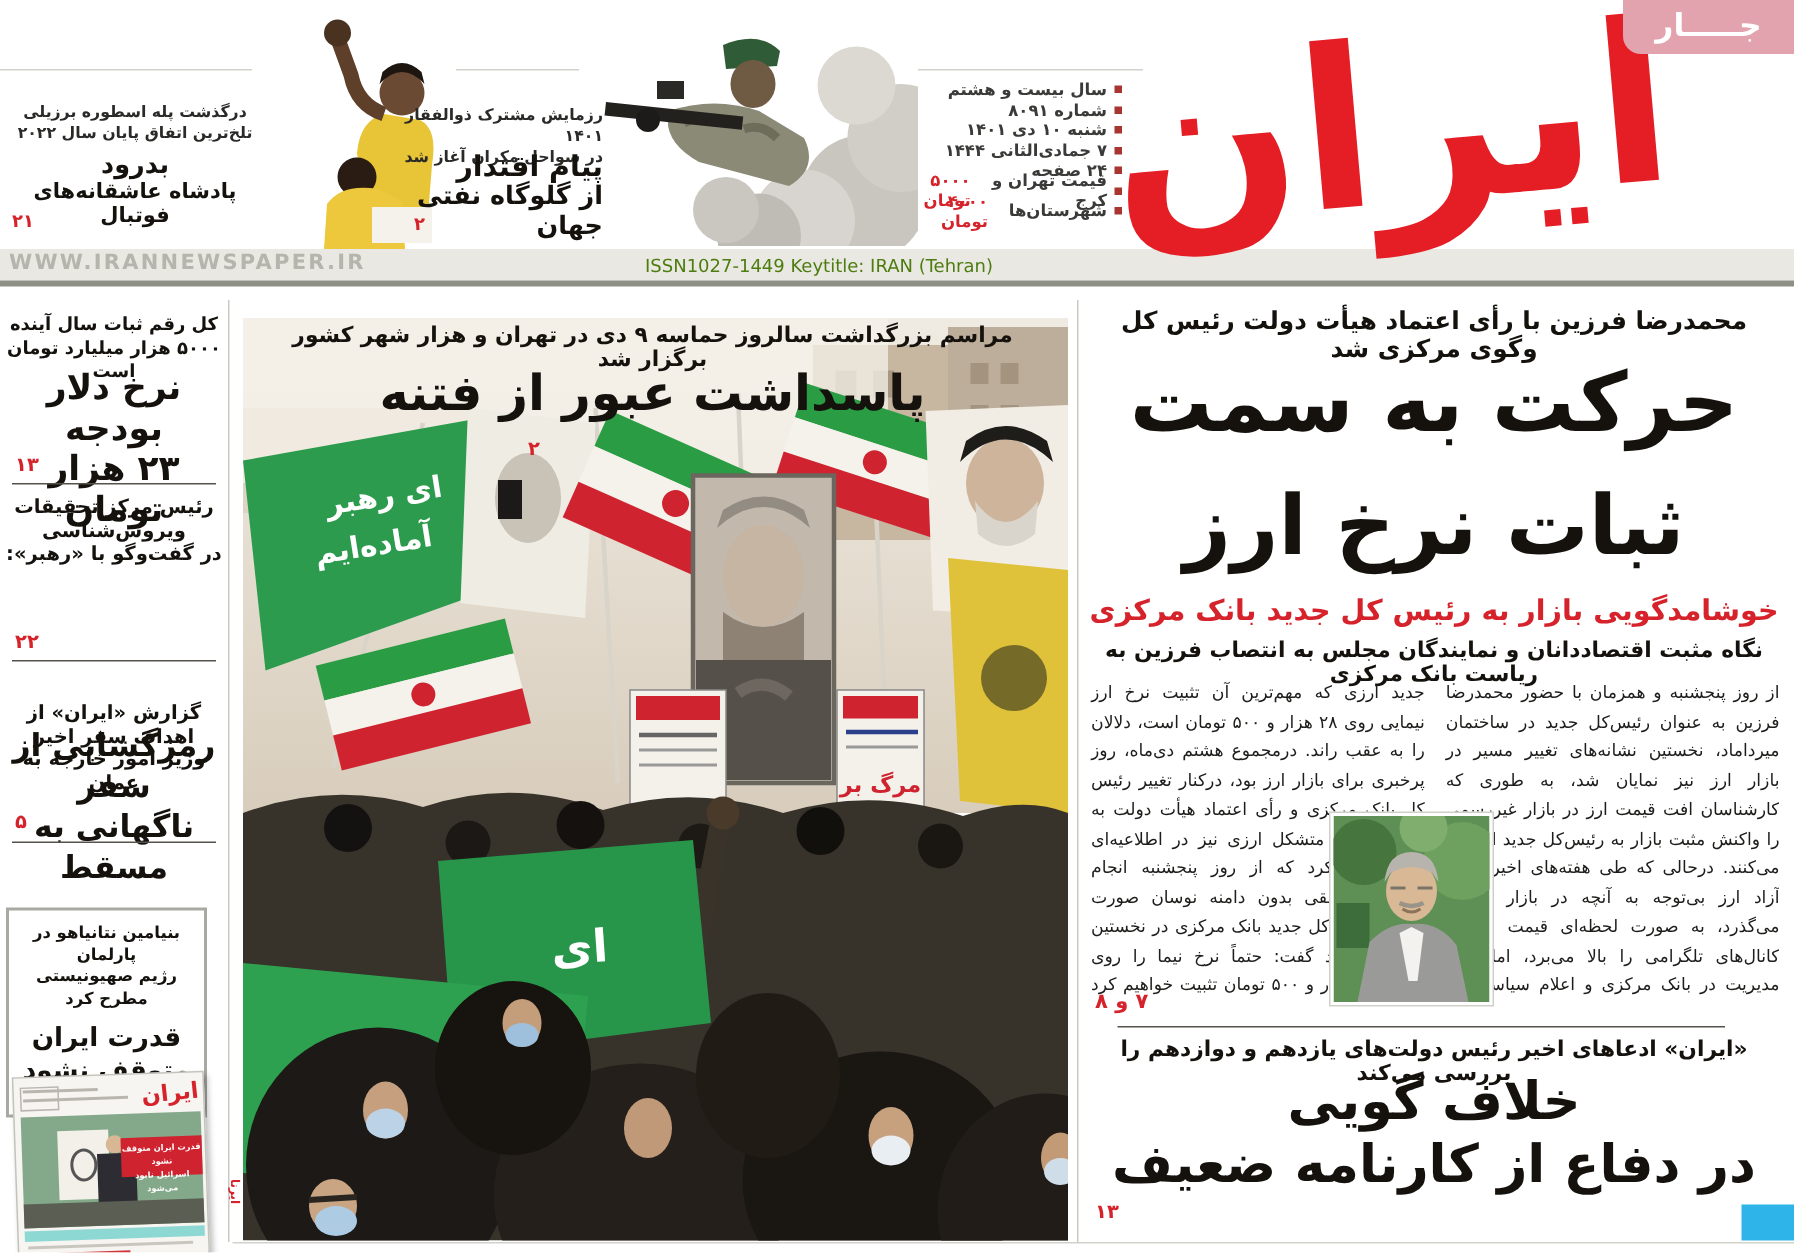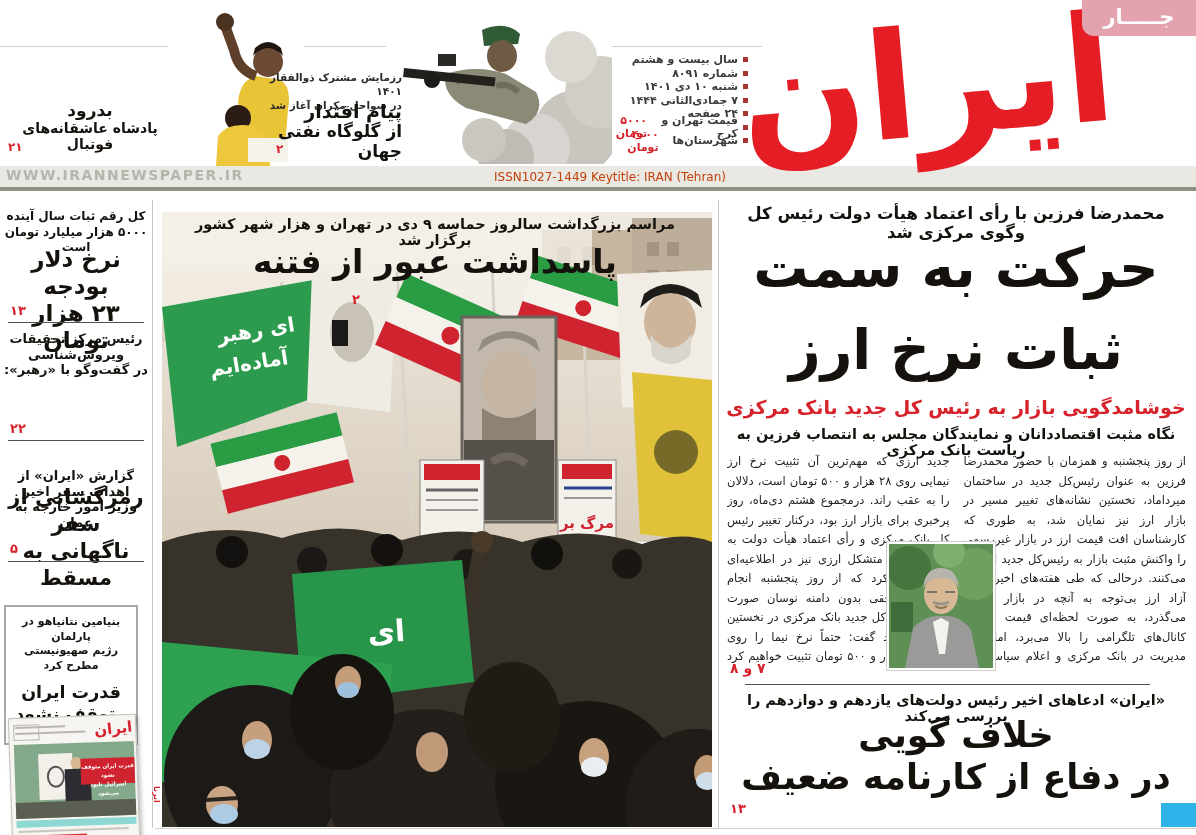--- a/index.html
+++ b/index.html
@@ -17,21 +17,21 @@
   .ltr { direction:ltr; }
 
   
   #corner-tag { left:1082px; top:0; width:114px; height:36px; background:#e2a2ae; color:#fff;
      font-size:21px; font-weight:bold; text-align:center; line-height:34px; border-radius:0 0 0 12px; z-index:6; }
   #logo { left:770px; top:-12px; width:345px; height:200px; color:#e51d25; font-size:148px; font-weight:bold;
      text-align:center; line-height:190px; transform:rotate(-5deg); z-index:5; }
   #issn-band { left:0; top:166px; width:1196px; height:21px; background:#e9e8e2; z-index:1; }
   #band-rule { left:0; top:187px; width:1196px; height:4px; background:#8e8f85; z-index:1; }
   #website { left:6px; top:167px; font-size:14px; letter-spacing:1.5px; color:#b5b5ad; font-weight:bold; z-index:2; }
-  #issn-text { left:430px; top:170px; width:360px; font-size:12px; color:#c2410c; text-align:center; z-index:2; }
+  #issn-text { left:430px; top:170px; width:360px; font-size:12px; color:#4d7c0f; text-align:left; z-index:2; }
   .info-row { display:flex; align-items:center; gap:5px; height:13.5px; font-size:11px; font-weight:bold; color:#3a3a38; }
   .info-bullet { width:5px; height:5px; background:#a8352f; flex:0 0 auto; }
 
   
   .teaser-kicker { font-size:10.5px; line-height:14px; font-weight:bold; color:#2a2a28; }
   
   #lead-kicker { left:725px; top:204px; width:462px; font-size:16.5px; }
   #lead-headline1 { left:725px; top:228px; width:462px; font-size:55px; line-height:80px; }
   #lead-headline2 { left:725px; top:310px; width:462px; font-size:55px; line-height:80px; }
   #lead-subhead { left:725px; top:396px; width:462px; font-size:19px; font-weight:bold; color:#d6222a; }
@@ -110,20 +110,24 @@
     <path d="M78 150 L70 92 Q72 70 88 66 L112 70 Q124 76 120 100 L116 150 Z" fill="#e8c437"></path>
     <path d="M88 66 Q70 60 66 40 L58 18" stroke="#5d3f2a" stroke-width="10" fill="none"></path>
     <circle cx="57" cy="12" r="9" fill="#4a3220"></circle>
     <circle cx="100" cy="52" r="15" fill="#6b4a33"></circle>
     <path d="M85 46 Q100 30 115 46 L113 38 Q100 26 87 38 Z" fill="#1d1510"></path>
 
     <circle cx="70" cy="108" r="13" fill="#2a1c12"></circle>
     <path d="M48 156 L50 126 Q60 112 84 116 L100 124 L102 156 Z" fill="#edc83c"></path>
     <rect x="80" y="128" width="40" height="24" fill="#f4f2ea"></rect>
   </svg>
+  <div class="abs teaser-kicker c" style="left:8px; top:68px; width:164px;">
+    <div>درگذشت پله اسطوره برزیلی</div>
+    <div>تلخ‌ترین اتفاق پایان سال ۲۰۲۲</div>
+  </div>
   <div class="abs hl c" style="left:5px; top:100px; width:170px; font-size:17px;">بدرود</div>
   <div class="abs hl c" style="left:2px; top:120px; width:176px; font-size:14px;">پادشاه عاشقانه‌های فوتبال</div>
   <div class="abs pagenum" style="left:8px; top:140px; font-size:12px; letter-spacing:3px;">۲۱</div>
 
   <svg class="abs" style="left:386px; top:12px;" width="226" height="152" viewBox="0 0 226 152">
     <rect x="0" y="0" width="226" height="152" fill="#ffffff"></rect>
     <g>
       <circle cx="190" cy="120" r="42" fill="#c9c6c0"></circle>
       <circle cx="150" cy="135" r="34" fill="#d8d5d0"></circle>
       <circle cx="215" cy="80" r="36" fill="#d1cec8"></circle>

